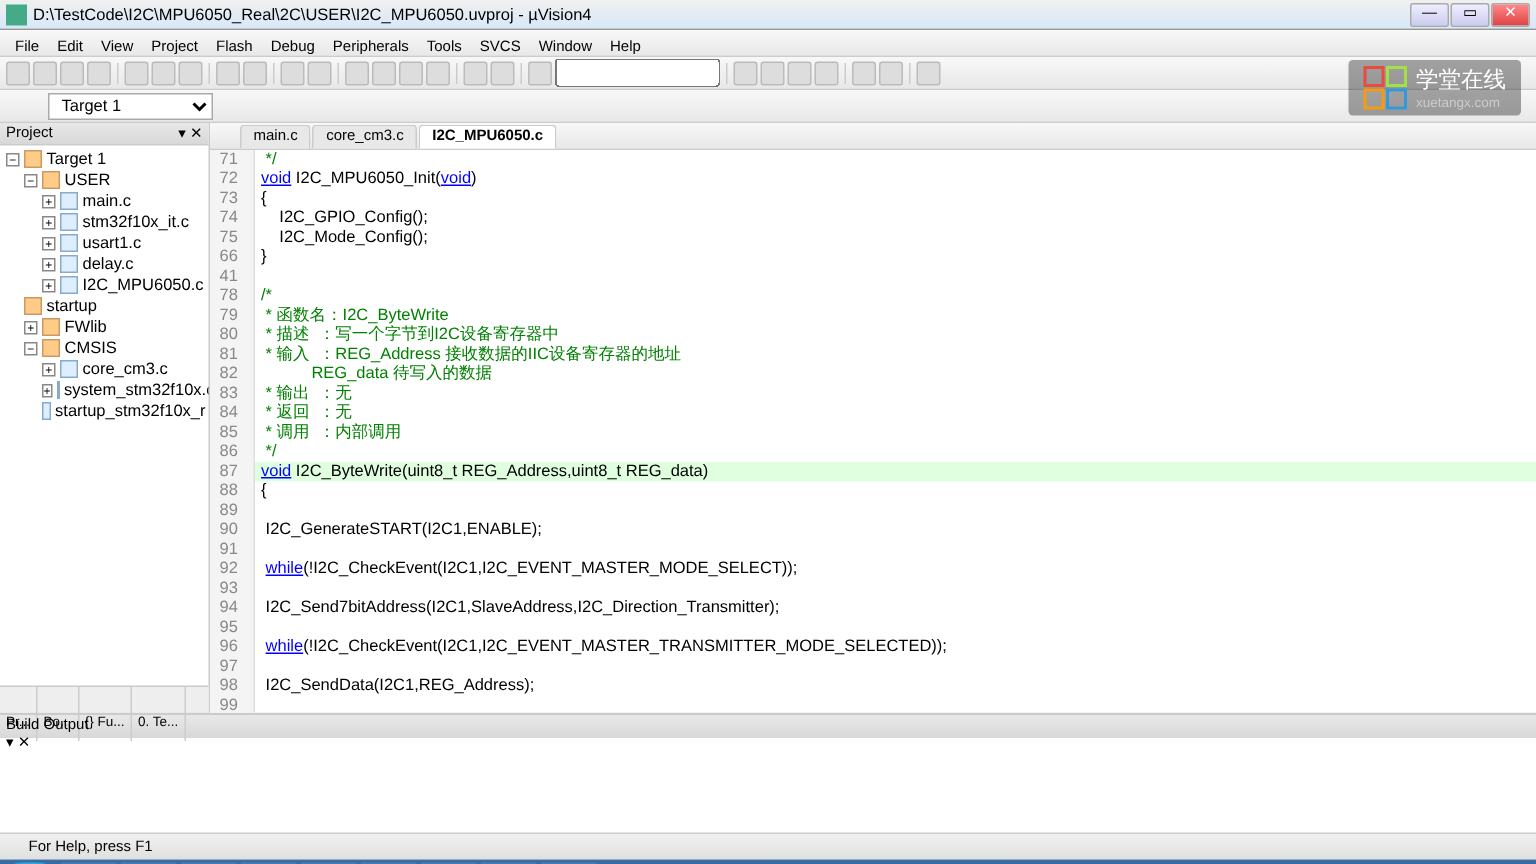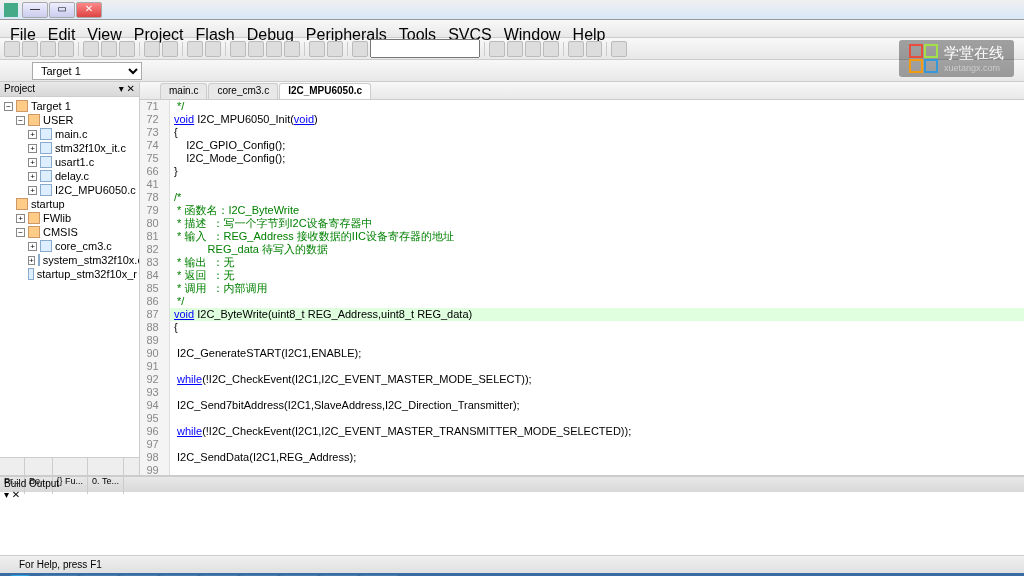--- a/index.html
+++ b/index.html
@@ -4,21 +4,21 @@
 <style>
 * { margin:0; padding:0; box-sizing:border-box; font-family:"Segoe UI",Tahoma,sans-serif; }
 body { width:1024px; height:576px; overflow:hidden; background:#fff; font-size:11px; }
 .titlebar { height:20px; background:linear-gradient(#f0f0f0,#d8e8f8); border-bottom:1px solid #999; display:flex; align-items:center; padding:0 4px; }
 .titlebar .icon { width:14px; height:14px; background:#4a8; margin-right:4px; }
 .titlebar .title { flex:1; font-size:11px; }
 .titlebar .winbtns { display:flex; gap:1px; }
 .titlebar .winbtn { width:26px; height:16px; background:linear-gradient(#eef,#cce); border:1px solid #aaa; border-radius:2px; text-align:center; line-height:12px; font-size:10px; }
 .titlebar .winbtn.close { background:linear-gradient(#f88,#d44); color:#fff; }
 .menubar { height:18px; background:linear-gradient(#f8f8f8,#e8e8e8); border-bottom:1px solid #ccc; display:flex; padding:0 4px; }
-.menubar .menuitem { padding:6px 6px; font-size:16px; cursor:pointer; }
+.menubar .menuitem { padding:6px 6px; font-size:10px; cursor:pointer; }
 .toolbar { height:22px; background:linear-gradient(#f8f8f8,#e8e8e8); border-bottom:1px solid #ccc; display:flex; align-items:center; padding:0 4px; gap:2px; }
 .toolbar .tb { width:16px; height:16px; background:#ddd; border:1px solid #bbb; border-radius:2px; }
 .toolbar .sep { width:1px; height:14px; background:#ccc; margin:0 2px; }
 .toolbar2 { height:22px; background:linear-gradient(#f8f8f8,#e8e8e8); border-bottom:1px solid #ccc; display:flex; align-items:center; padding:0 4px; gap:4px; }
 .toolbar2 .combo { height:18px; border:1px solid #aaa; background:#fff; font-size:11px; padding:0 4px; }
 .main { display:flex; height:393px; }
 .sidebar { width:140px; border-right:1px solid #ccc; display:flex; flex-direction:column; }
 .sidebar .sbhdr { height:15px; background:linear-gradient(#e8e8e8,#d8d8d8); border-bottom:1px solid #ccc; font-size:10px; padding:1px 4px; display:flex; justify-content:space-between; }
 .sidebar .tree { flex:1; overflow:hidden; font-size:11px; padding:2px; }
 .tree .node { padding:1px 0 1px 2px; white-space:nowrap; display:flex; align-items:center; }
@@ -54,20 +54,21 @@
 .logo .sq { display:grid; grid-template-columns:14px 14px; gap:1px; }
 .logo .sq div { width:14px; height:14px; border:2px solid; }
 .logo .t { color:#fff; font-size:15px; }
 .logo .s { color:#ccc; font-size:9px; }
 </style>
 </head>
 <body>
 
 <div class="titlebar">
   <div class="icon"></div>
+  <div class="title">D:\TestCode\I2C\MPU6050_Real\2C\USER\I2C_MPU6050.uvproj - µVision4</div>
   <div class="winbtns">
     <div class="winbtn">—</div>
     <div class="winbtn">▭</div>
     <div class="winbtn close">✕</div>
   </div>
 </div>
 
 <div class="menubar" id="menubar">
     <div class="menuitem">File</div>
     <div class="menuitem">Edit</div>

